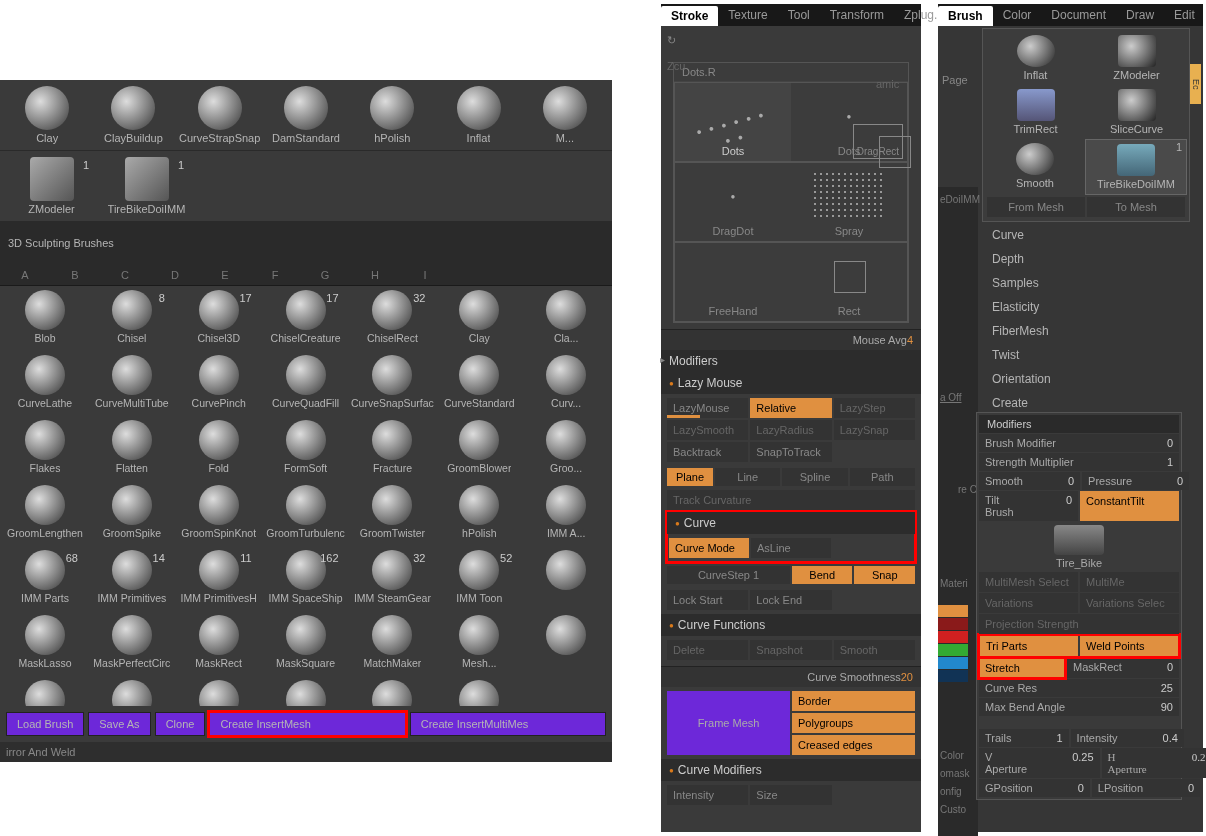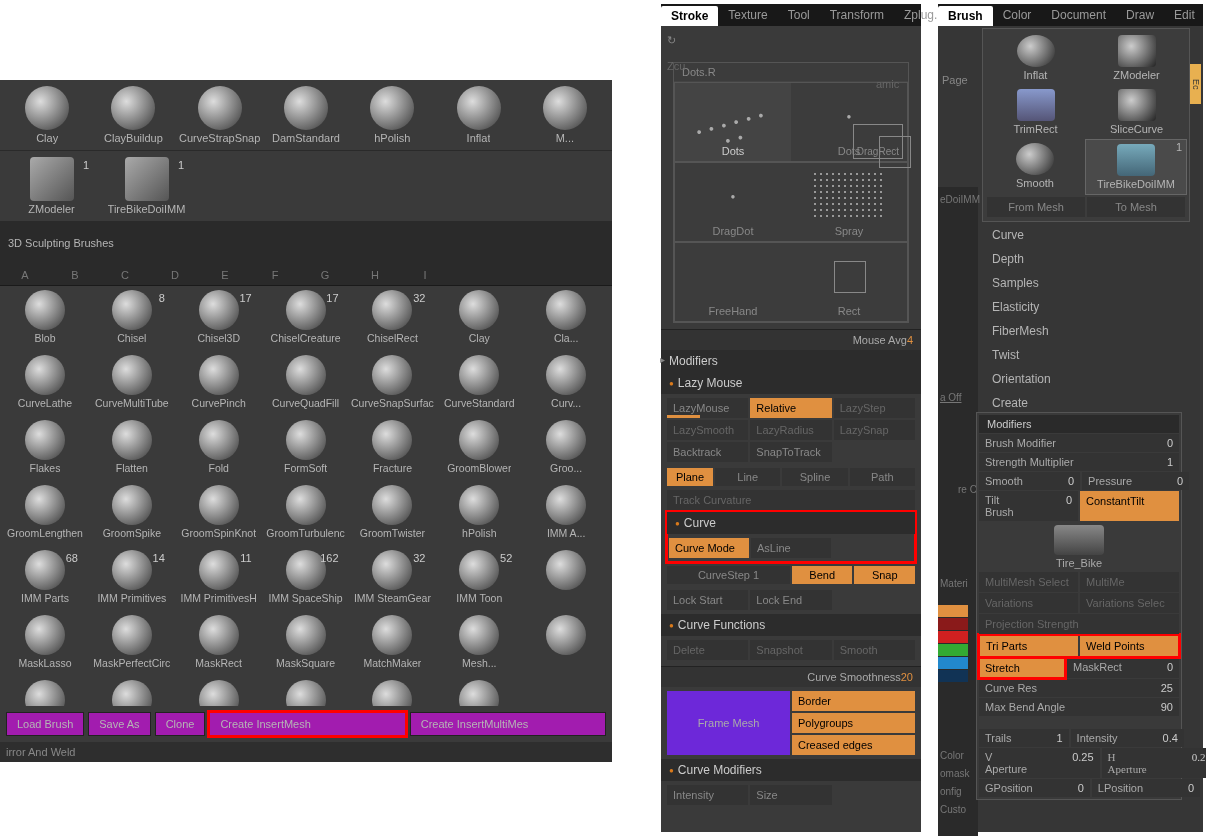--- a/index.html
+++ b/index.html
@@ -22,21 +22,21 @@
   .brush-count { position: absolute; top: 2px; right: 10px; font-size: 11px; color: #ccc; }
   .section-header { background: #2a2a2a; padding: 16px 8px; font-size: 11px; color: #b5b5b5; display: flex; }
   .alpha-row { display: flex; background: #2a2a2a; border-bottom: 1px solid #1a1a1a; }
   .alpha-cell { width: 50px; text-align: center; padding: 4px; color: #777; }
   .grid-scroll { height: 420px; overflow: hidden; }
   .brush-grid { display: grid; grid-template-columns: repeat(7, 1fr); gap: 0px 0px; padding: 4px 2px; }
   .gi { width: 86px; height: 63px; display: flex; flex-direction: column; align-items: center; position: relative; margin-bottom: 2px; }
   .gi .brush-icon { width: 40px; height: 40px; }
   .gi .brush-label { font-size: 10.5px; }
   .btn-row { display: flex; gap: 4px; padding: 6px; }
-  .btn { background: #a21caf; color: #b5b5b5; padding: 5px 10px; font-size: 11px; border: 1px solid #222; cursor: pointer; }
+  .btn { background: #6d28d9; color: #b5b5b5; padding: 5px 10px; font-size: 11px; border: 1px solid #222; cursor: pointer; }
   .btn.wide { flex: 1; }
   .redbox { outline: 3px solid #f00; outline-offset: -1px; }
   .mirror-row { color: #888; padding: 4px 6px; font-size: 11px; background:#2e2e2e; }
 
   
   .panel-b { position: absolute; left: 661px; top: 4px; width: 260px; height: 828px; background: #3a3a3a; }
   .tabbar { display: flex; background: #181818; height: 22px; align-items: center; }
   .tab { padding: 3px 10px; color: #9a9a9a; font-size: 12px; cursor: pointer; }
   .tab.active { background: #fff; color: #000; font-weight: bold; border-radius: 2px 2px 0 0; margin-top:1px;}
   .inner-panel { margin: 36px 12px 6px 12px; border: 1px solid #555; background: #3c3c3c; padding: 0; }

